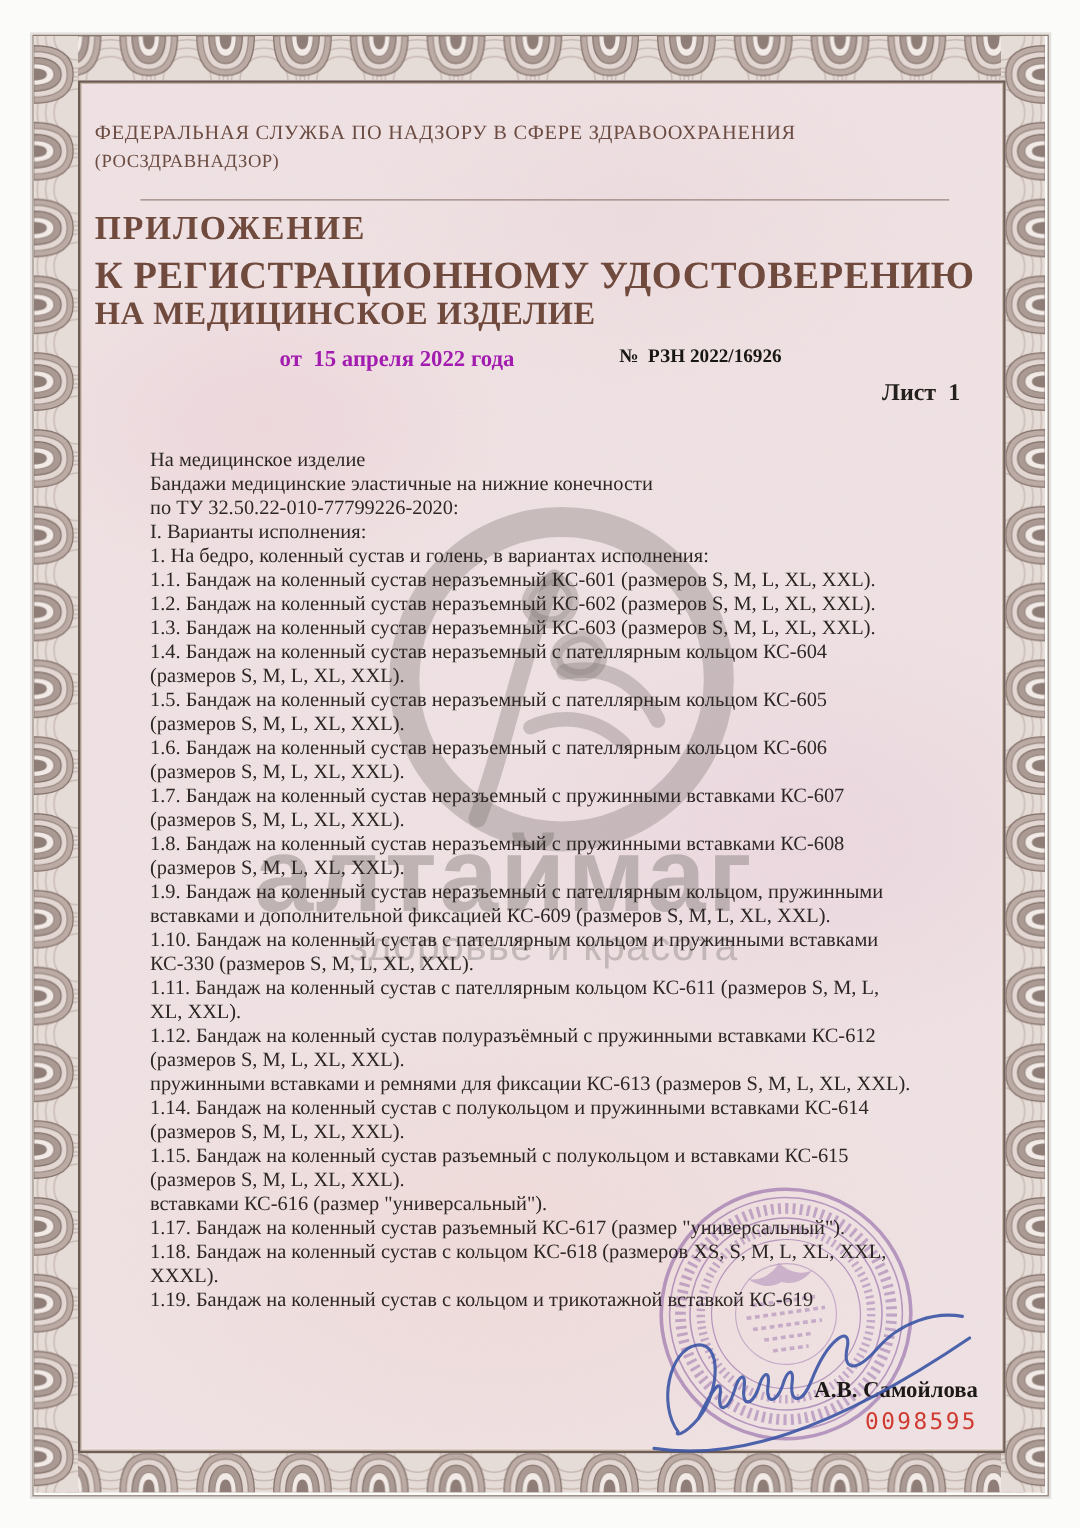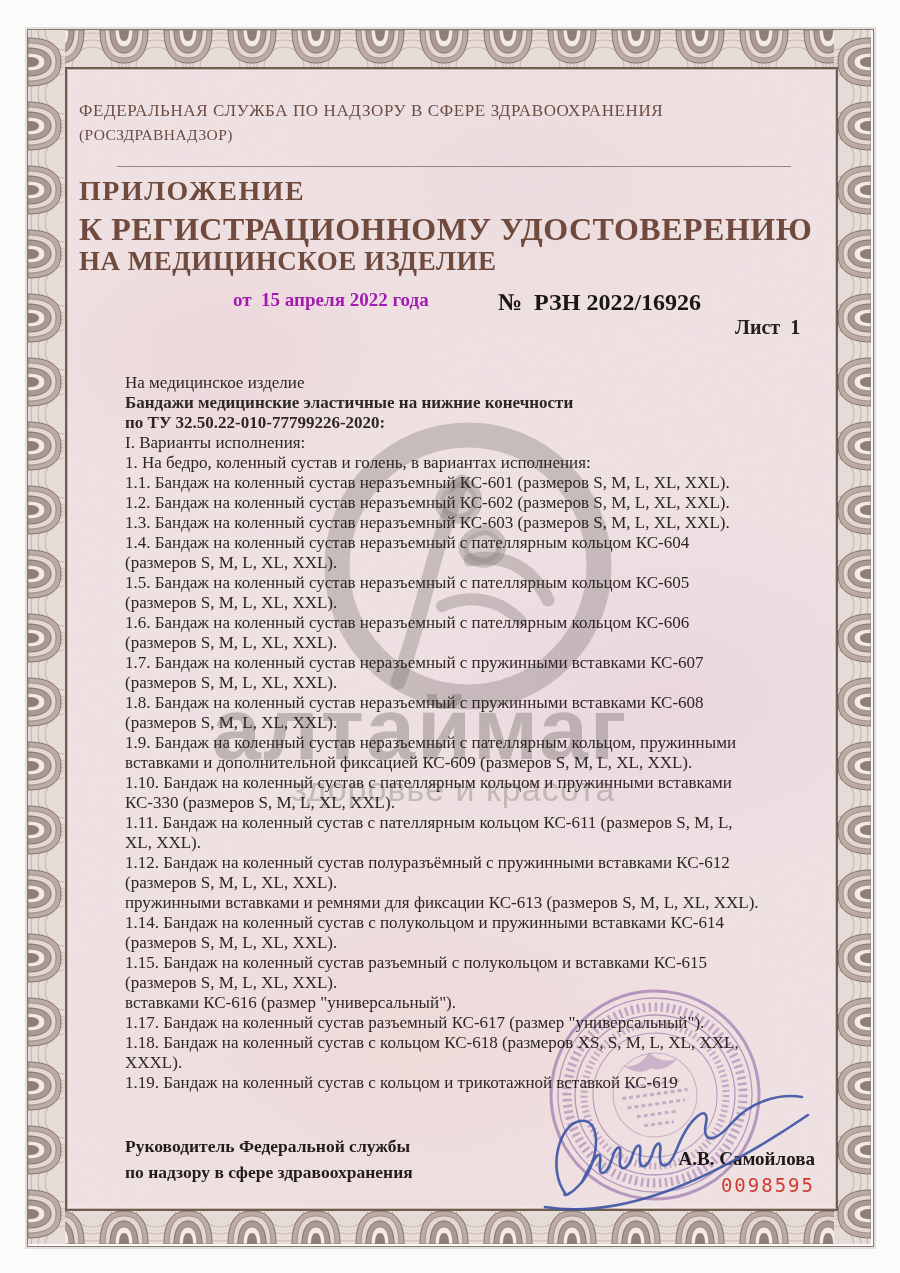--- a/index.html
+++ b/index.html
@@ -37,25 +37,25 @@
   
   .abs{position:absolute;}
   .center{left:79px;width:849px;}
   .agency1{top:101px;font-size:17px;letter-spacing:.6px;color:#6b4c43;}
   .agency2{top:126px;font-size:15.5px;letter-spacing:.4px;color:#6b4c43;}
   .sep{top:166px;left:117px;width:674px;border-top:1px solid rgba(118,92,82,.7);height:0;}
   .title1{top:175px;font-size:28px;font-weight:bold;letter-spacing:1.5px;color:#6f4a3d;}
   .title2{top:211px;font-size:32px;font-weight:bold;letter-spacing:.5px;color:#6f4a3d;}
   .title3{top:246px;font-size:27px;font-weight:bold;letter-spacing:.5px;color:#6f4a3d;}
   .dateline{top:289px;left:233px;font-size:19px;font-weight:bold;color:#a21caf;white-space:pre;}
-  .numline{top:289px;left:498px;font-size:24px;font-weight:bold;color:#191714;white-space:pre;}
+  .numline{top:289px;left:516px;font-size:16px;font-weight:bold;color:#191714;white-space:pre;}
   .sheet{top:316px;left:735px;font-size:20px;font-weight:bold;color:#23201d;white-space:pre;}
   .bodyblock{top:373px;left:125px;width:692px;color:#2c2724;}
   .bline{font-size:17px;line-height:20px;white-space:nowrap;}
-  .bline.b{font-weight:bold;}
+  .bline.b{font-weight:normal;}
   .sig-title{top:1134px;left:125px;font-size:17.5px;font-weight:bold;line-height:25.5px;color:#211d1a;}
   .sig-name{top:1148px;left:640px;width:175px;text-align:right;font-size:19px;font-weight:bold;color:#1c1916;}
   .serial{top:1174px;left:715px;width:100px;text-align:right;font-family:"DejaVu Sans Mono",monospace;
           font-size:19px;letter-spacing:2px;color:#cf3a30;}
   
   .wm{pointer-events:none;}
   .wm-word{top:678px;left:212px;font-family:"Liberation Sans",sans-serif;font-weight:bold;
            font-size:88px;letter-spacing:2px;color:rgba(120,112,110,.40);}
   .wm-tag{top:770px;left:291px;font-family:"Liberation Sans",sans-serif;
           font-size:34px;letter-spacing:1px;color:rgba(148,140,138,.48);}
@@ -192,24 +192,20 @@
       <div class="bline">(размеров S, M, L, XL, XXL).</div>
       <div class="bline">1.15. Бандаж на коленный сустав разъемный с полукольцом и вставками КС-615</div>
       <div class="bline">(размеров S, M, L, XL, XXL).</div>
       <div class="bline">вставками КС-616 (размер "универсальный").</div>
       <div class="bline">1.17. Бандаж на коленный сустав разъемный КС-617 (размер "универсальный").</div>
       <div class="bline">1.18. Бандаж на коленный сустав с кольцом КС-618 (размеров XS, S, M, L, XL, XXL,</div>
       <div class="bline">XXXL).</div>
       <div class="bline">1.19. Бандаж на коленный сустав с кольцом и трикотажной вставкой КС-619</div>
     </div>
 
-  <div class="abs sig-title">
-    <div>Руководитель Федеральной службы</div>
-    <div>по надзору в сфере здравоохранения</div>
-  </div>
   <div class="abs sig-name">А.В. Самойлова</div>
   <div class="abs serial">0098595</div>
 
   <svg class="stamp" width="214" height="214">
     <g fill="none" stroke="#8a5fb4" opacity="0.52" transform="rotate(-8 107 107)">
       <circle cx="107" cy="107" r="104" stroke-width="3"></circle>
       <circle cx="107" cy="107" r="97" stroke-width="1.3"></circle>
       <circle cx="107" cy="107" r="88" stroke-width="9" stroke-dasharray="2.5 3.5" opacity="0.8"></circle>
       <circle cx="107" cy="107" r="80" stroke-width="1.3"></circle>
       <circle cx="107" cy="107" r="71" stroke-width="7" stroke-dasharray="2 3" opacity="0.75"></circle>

